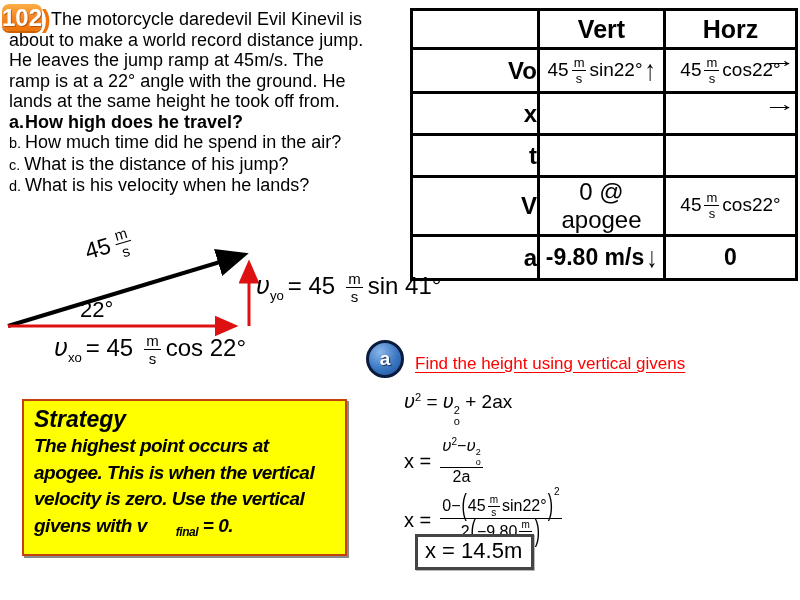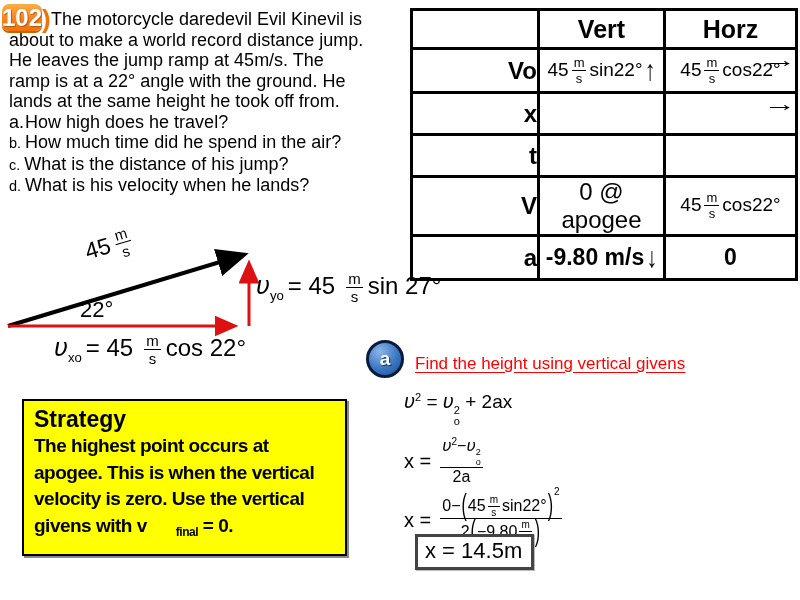--- a/index.html
+++ b/index.html
@@ -11,21 +11,21 @@
     background:linear-gradient(180deg,#fcae45,#f58220 55%,#ee7408);
     box-shadow:0 2px 0 #c86200;color:#fff;font-weight:bold;font-size:24px;
     display:flex;align-items:center;justify-content:center;text-shadow:1px 1px 0 rgba(150,60,0,.6);}
   .badge-paren{position:absolute;left:42px;top:4px;color:#f0730a;font-size:26px;font-weight:bold;}
 
   
   .problem{position:absolute;left:9px;top:9px;width:402px;font-size:18px;line-height:20.5px;}
   .problem .l1{padding-left:42px;}
   .q{white-space:nowrap;}
   .q .ql{font-size:14.5px;margin-right:4px;}
-  .qa{font-weight:normal;}
+  .qa{font-weight:bold;}
   .qa .ql{font-size:18px;margin-right:1px;}
 
   
   table.givens{position:absolute;left:410px;top:8px;border-collapse:collapse;table-layout:fixed;}
   .givens td{border:3px solid #000;text-align:center;vertical-align:middle;padding:0;position:relative;font-size:19px;}
   .givens td.hdr{font-weight:bold;font-size:25px;}
   .givens td.lbl{font-weight:bold;font-size:24px;text-align:right;}
   .givens td.big{font-size:24px;margin-left:20px;}
   .givens td.semi{font-weight:bold;font-size:23px;}
   .cell-arrow-tr{position:absolute;top:-1px;right:4px;font-weight:bold;font-size:22px;line-height:1;}
@@ -68,22 +68,22 @@
   .eqs{position:absolute;left:404px;top:382px;font-size:19px;}
   .eq1{margin-bottom:9px;white-space:nowrap;margin-top:8px;}
   .eq1 sup{font-size:11px;}
   .eqrow{display:flex;align-items:center;margin-bottom:9px;}
   .xlhs{font-size:20px;margin-right:2px;white-space:nowrap;}
   .eq2n sup{font-size:10px;}
   .answer{position:absolute;left:415px;top:534px;border:3px solid #444;box-shadow:1px 1px 0 #bbb;
     padding:1px 9px 3px 7px;font-size:22px;background:#fff;}
 
   
-  .strategy{position:absolute;left:22px;top:399px;width:301px;background:#ffff00;border:2px solid #000000;
-    padding:4px 10px 8px 10px;box-shadow:2px 2px 0 #8a8a8a;}
+  .strategy{position:absolute;left:22px;top:399px;width:301px;background:#ffff00;border:2px solid #c2410c;
+    padding:4px 10px 8px 10px;box-shadow:2px 2px 0 #8a8a8a;font-style:italic;}
   .strategy .st{font-size:23px;font-weight:bold;line-height:28px;}
   .strategy .sl{font-size:19px;font-weight:bold;line-height:26.5px;letter-spacing:-0.5px;white-space:nowrap;}
   .strategy sub{font-size:12px;padding-left:29px;}
 </style>
 </head>
 <body>
 
 <div class="slide">
 
   <div class="badge">102</div>
@@ -154,21 +154,21 @@
     </defs>
     <line x1="8" y1="88" x2="243" y2="17" stroke="#000" stroke-width="4" marker-end="url(#mb)"></line>
     <line x1="8" y1="88" x2="234" y2="88" stroke="#dd1111" stroke-width="3" marker-end="url(#mr)"></line>
     <line x1="249" y1="88" x2="249" y2="26" stroke="#dd1111" stroke-width="3" marker-end="url(#mr)"></line>
   </svg>
 
   <div class="hyp-label"><span>45</span><span class="frac fs2"><span class="fn">m</span><span class="fd">s</span></span></div>
   <div class="angle-label">22°</div>
 
   <div class="vxo"><span class="gv">υ</span><sub class="vsub">xo</sub><span class="sp">= 45</span><span class="frac fs2"><span class="fn">m</span><span class="fd">s</span></span><span>cos 22°</span></div>
-  <div class="vyo"><span class="gv">υ</span><sub class="vsub">yo</sub><span class="sp">= 45</span><span class="frac fs2"><span class="fn">m</span><span class="fd">s</span></span><span>sin 27°</span></div>
+  <div class="vyo"><span class="gv">υ</span><sub class="vsub">yo</sub><span class="sp">= 45</span><span class="frac fs2"><span class="fn">m</span><span class="fd">s</span></span><span>sin 41°</span></div>
 
   <div class="bullet">a</div>
   <div class="red-title">Find the height using vertical givens</div>
 
   <div class="eqs">
     <div class="eq1"><span class="gv">υ</span><sup>2</sup><span> = </span><span class="gv">υ</span><span class="ss">
           <span>2</span>
           <span>o</span>
         </span><span> + 2ax</span></div>
 

